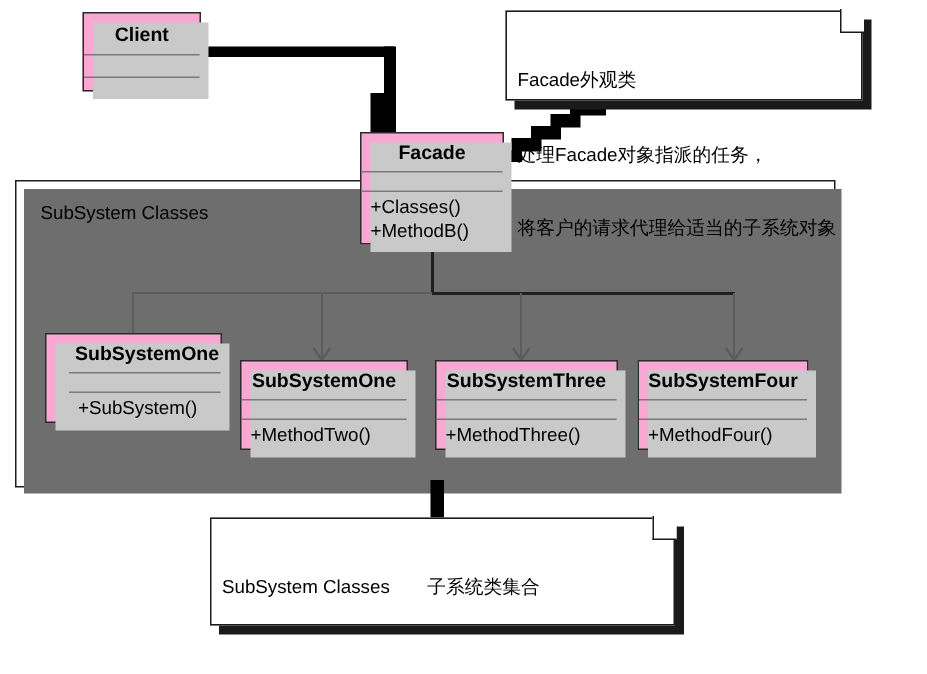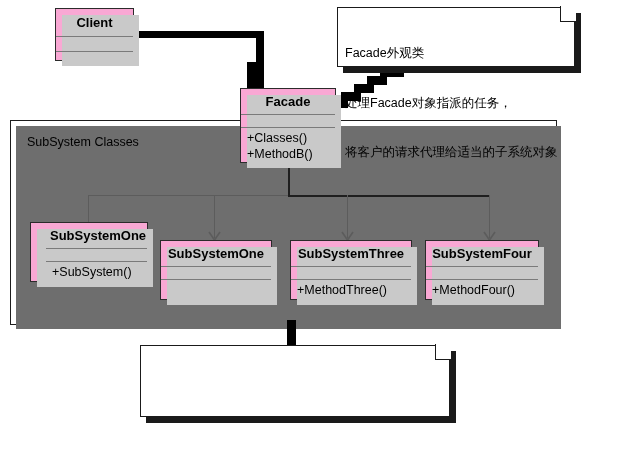--- a/index.html
+++ b/index.html
@@ -224,20 +224,23 @@
     <div class="cls-attrs"></div>
     <div class="cls-ops">
       <div>+SubSystem()</div>
     </div>
   </div>
 
   <div class="uml-class subsystem-box" style="left:160px; top:240px; width:112px; height:60px;">
     <div class="shadow-layer"></div>
     <div class="cls-title">SubSystemOne</div>
     <div class="cls-attrs"></div>
+    <div class="cls-ops">
+      <div>+MethodTwo()</div>
+    </div>
   </div>
 
   <div class="uml-class subsystem-box" style="left:425px; top:240px; width:114px; height:60px;">
     <div class="shadow-layer"></div>
     <div class="cls-title">SubSystemFour</div>
     <div class="cls-attrs"></div>
     <div class="cls-ops">
       <div>+MethodFour()</div>
     </div>
   </div>
@@ -260,18 +263,19 @@
       <div>处理Facade对象指派的任务，</div>
       <div>将客户的请求代理给适当的子系统对象</div>
     </div>
   </div>
 
   <div class="uml-note" style="left:140px; top:345px; width:310px; height:72px;">
     <div class="note-shadow"></div>
     <div class="note-body"></div>
     <div class="note-fold"></div>
     <div class="note-text">
+      <div>SubSystem Classes　　子系统类集合</div>
       
       
     </div>
   </div>
 
 </div>
 
 </body></html>

